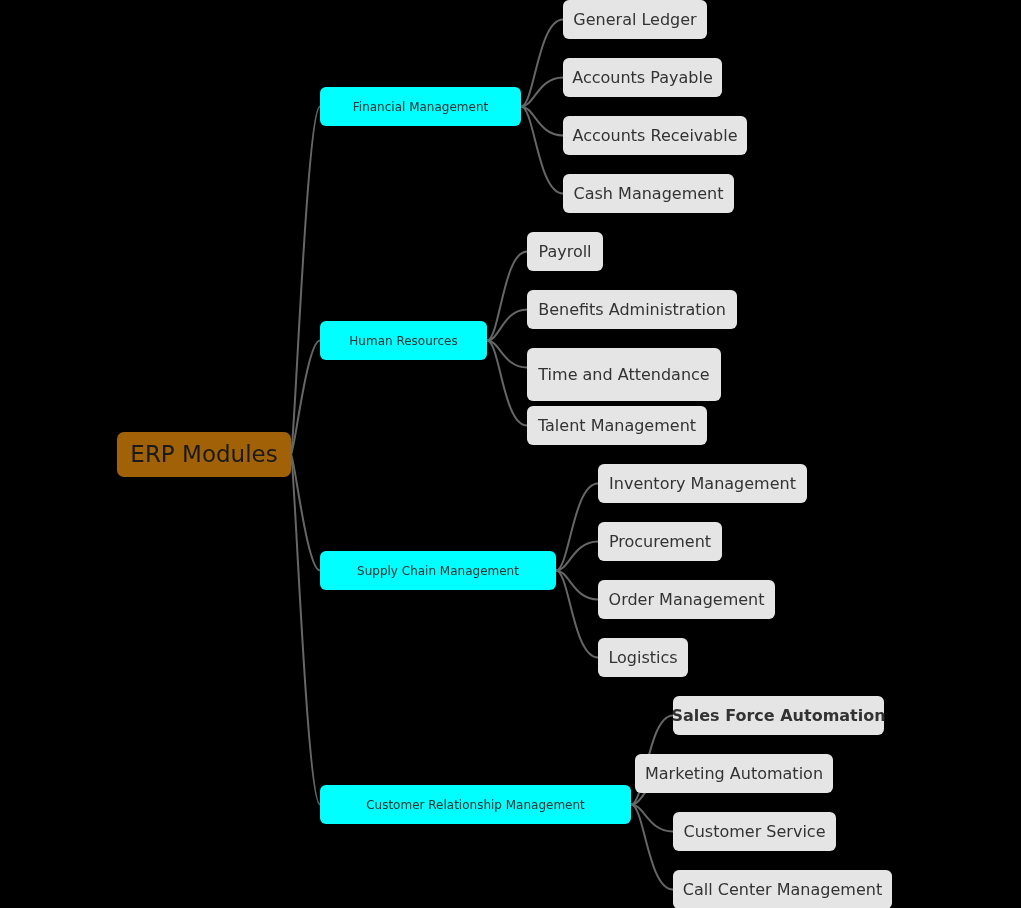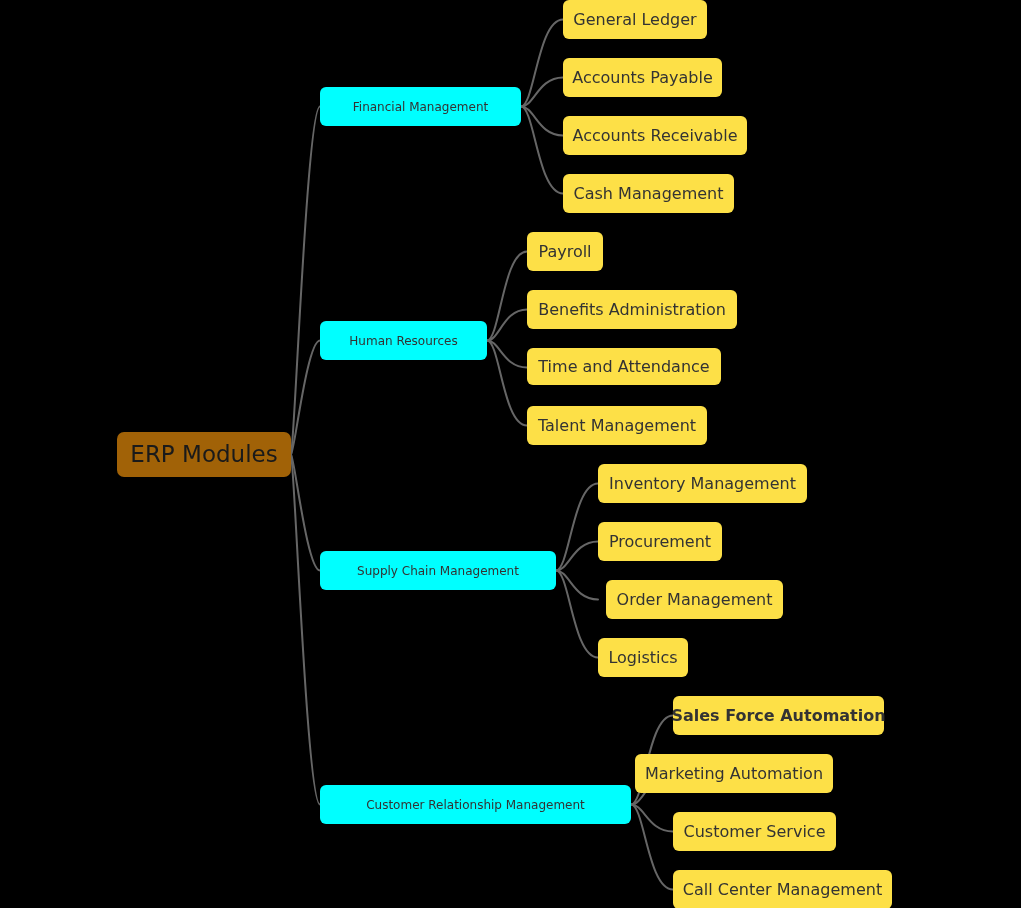--- a/index.html
+++ b/index.html
@@ -41,21 +41,21 @@
     border-radius: 7px;
     font-size: 23px;
     color: #1a1a1a;
   }
   .node-branch {
     background: #00ffff;
     font-size: 12px;
     color: #333333;
   }
   .node-leaf {
-    background: #fde047;
+    background: #e5e5e5;
     font-size: 16px;
     color: #333333;
   }
 </style>
 </head>
 <body>
 
 <div id="canvas">
   <svg id="edges" width="1021" height="908" viewBox="0 0 1021 908" xmlns="http://www.w3.org/2000/svg">
       <path d="M 291 454.5 C 294.48 447.54, 306.95 106.5, 320 106.5" fill="none" stroke="#666666" stroke-width="2" stroke-linecap="round"></path>
@@ -82,26 +82,26 @@
   <div id="nodes">
       <div class="node node-root" style="left: 117px; top: 432px; width: 174px; height: 45px;">ERP Modules</div>
       <div class="node node-branch" style="left: 320px; top: 87px; width: 201px; height: 39px;">Financial Management</div>
       <div class="node node-leaf" style="left: 563px; top: 0px; width: 144px; height: 39px;">General Ledger</div>
       <div class="node node-leaf" style="left: 563px; top: 58px; width: 159px; height: 39px;">Accounts Payable</div>
       <div class="node node-leaf" style="left: 563px; top: 116px; width: 184px; height: 39px;">Accounts Receivable</div>
       <div class="node node-leaf" style="left: 563px; top: 174px; width: 171px; height: 39px;">Cash Management</div>
       <div class="node node-branch" style="left: 320px; top: 321px; width: 167px; height: 39px;">Human Resources</div>
       <div class="node node-leaf" style="left: 527px; top: 232px; width: 76px; height: 39px;">Payroll</div>
       <div class="node node-leaf" style="left: 527px; top: 290px; width: 210px; height: 39px;">Benefits Administration</div>
-      <div class="node node-leaf" style="left: 527px; top: 348px; width: 194px; height: 37px;">Time and Attendance</div>
+      <div class="node node-leaf" style="left: 527px; top: 348px; width: 194px; height: 53px;">Time and Attendance</div>
       <div class="node node-leaf" style="left: 527px; top: 406px; width: 180px; height: 39px;">Talent Management</div>
       <div class="node node-branch" style="left: 320px; top: 551px; width: 236px; height: 39px;">Supply Chain Management</div>
       <div class="node node-leaf" style="left: 598px; top: 464px; width: 209px; height: 39px;">Inventory Management</div>
       <div class="node node-leaf" style="left: 598px; top: 522px; width: 124px; height: 39px;">Procurement</div>
-      <div class="node node-leaf" style="left: 598px; top: 580px; width: 177px; height: 39px; margin-left: 8px;">Order Management</div>
+      <div class="node node-leaf" style="left: 598px; top: 580px; width: 177px; height: 39px;">Order Management</div>
       <div class="node node-leaf" style="left: 598px; top: 638px; width: 90px; height: 39px;">Logistics</div>
       <div class="node node-branch" style="left: 320px; top: 785px; width: 311px; height: 39px;">Customer Relationship Management</div>
       <div class="node node-leaf" style="left: 673px; top: 696px; width: 211px; height: 39px; font-weight: bold;">Sales Force Automation</div>
       <div class="node node-leaf" style="left: 635px; top: 754px; width: 198px; height: 39px;">Marketing Automation</div>
       <div class="node node-leaf" style="left: 673px; top: 812px; width: 163px; height: 39px;">Customer Service</div>
       <div class="node node-leaf" style="left: 673px; top: 870px; width: 219px; height: 39px;">Call Center Management</div>
     </div>
 </div>
 
 </body></html>

